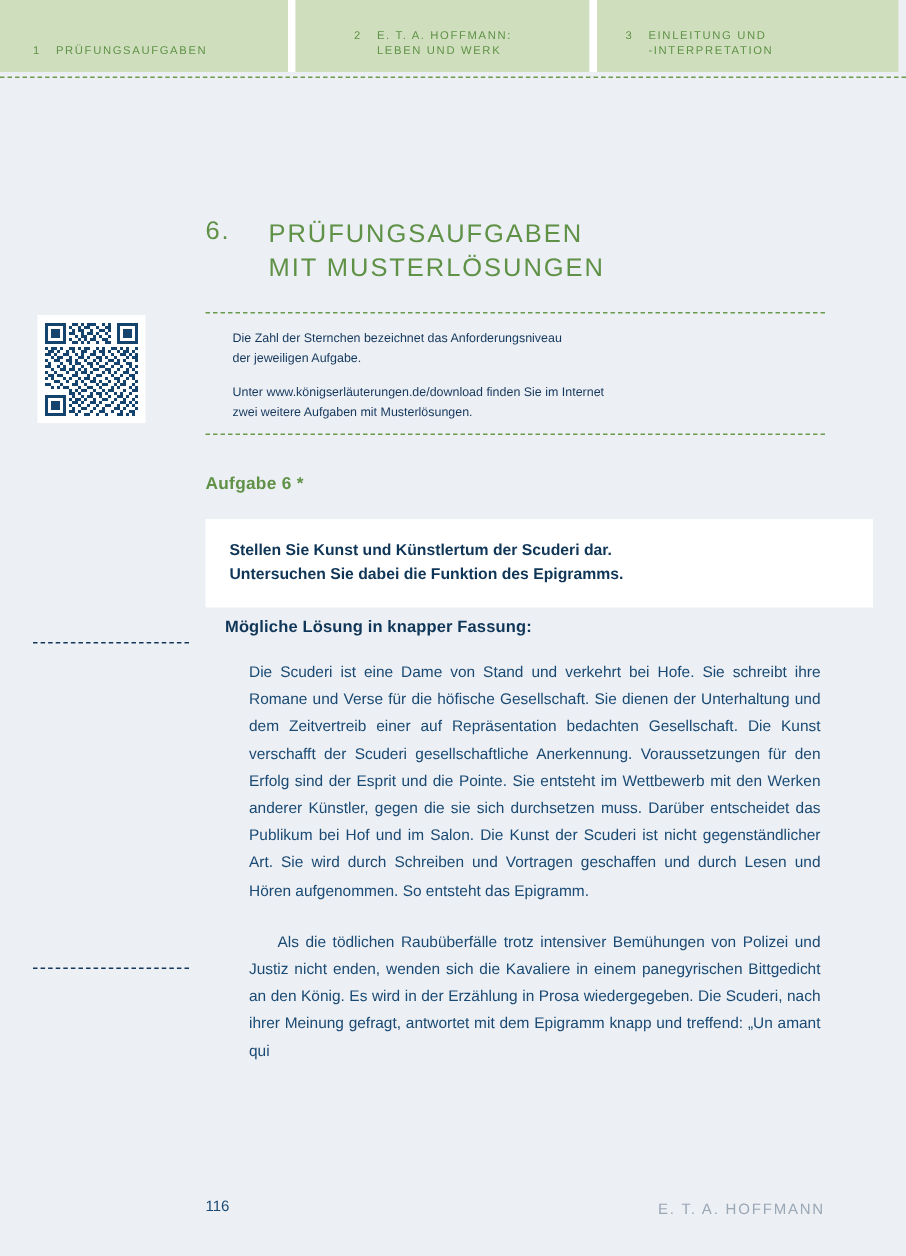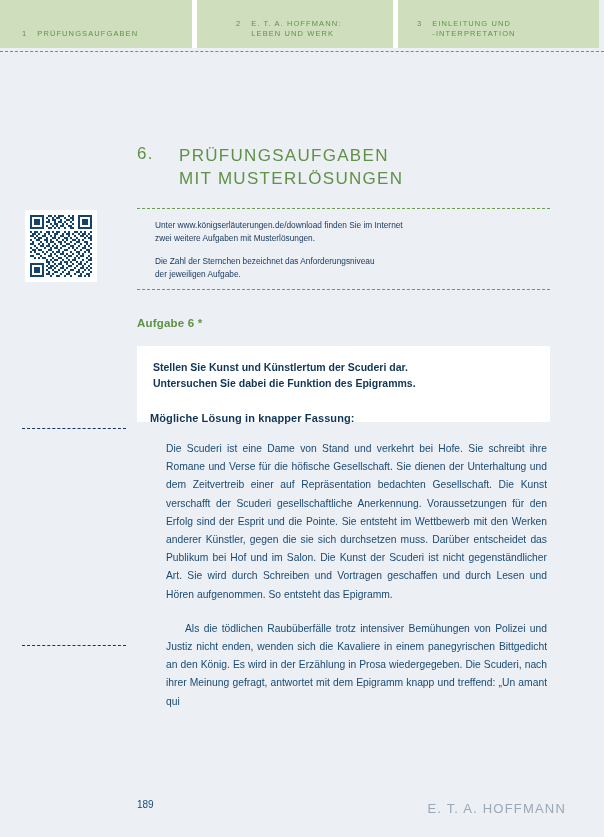--- a/index.html
+++ b/index.html
@@ -123,23 +123,23 @@
     color: #5f9146;
     font-size: 11.5px;
     font-weight: bold;
     letter-spacing: 0.2px;
   }
 
   
   .task-box {
     position: absolute;
     left: 137px; top: 346px;
-    width: 413px;
+    width: 445px;
     background: #ffffff;
-    padding: 13px 16px 31px 16px;
+    padding: 13px 16px 14px 16px;
     box-sizing: border-box;
   }
   .task-text {
     color: #0f3557;
     font-size: 10.5px;
     font-weight: bold;
     line-height: 16px;
     white-space: pre-line;
     margin: 0;
   }
@@ -190,23 +190,23 @@
 
   
   .footer-page {
     position: absolute;
     left: 137px; top: 799px;
     color: #1a4a73;
     font-size: 10px;
   }
   .footer-title {
     position: absolute;
-    right: 38px; top: 801px;
+    right: 54px; top: 801px;
     color: #9aa7b5;
-    font-size: 13px;
+    font-size: 10px;
     letter-spacing: 1.2px;
     margin-left: 43px;
   }
 </style>
 </head>
 <body>
 
 <div class="header-band">
   <div class="tab tab-1">
     <div class="tab-inner">
@@ -506,24 +506,24 @@
         <rect x="18" y="31" width="1" height="1"></rect>
         <rect x="21" y="31" width="1" height="1"></rect>
         <rect x="25" y="31" width="2" height="1"></rect>
         <rect x="28" y="31" width="1" height="1"></rect>
         <rect x="30" y="31" width="1" height="1"></rect>
     </g>
   </svg>
 </div>
 
 <div class="info-box">
+  <p class="info-p">Die Zahl der Sternchen bezeichnet das Anforderungsniveau
+der jeweiligen Aufgabe.</p>
   <p class="info-p">Unter www.königserläuterungen.de/download finden Sie im Internet
 zwei weitere Aufgaben mit Musterlösungen.</p>
-  <p class="info-p">Die Zahl der Sternchen bezeichnet das Anforderungsniveau
-der jeweiligen Aufgabe.</p>
 </div>
 
 <div class="aufgabe-heading">Aufgabe 6 *</div>
 
 <div class="task-box">
   <p class="task-text">Stellen Sie Kunst und Künstlertum der Scuderi dar.
 Untersuchen Sie dabei die Funktion des Epigramms.</p>
 </div>
 
 <div class="margin-note margin-note-1">
@@ -532,14 +532,14 @@
 <div class="margin-note margin-note-2">
   <div class="note-rule"></div>
 </div>
 
 <div class="body-col">
   <p class="body-sub">Mögliche Lösung in knapper Fassung:</p>
   <p class="body-p">Die Scuderi ist eine Dame von Stand und verkehrt bei Hofe. Sie schreibt ihre Romane und Verse für die höfische Gesellschaft. Sie dienen der Unterhaltung und dem Zeitvertreib einer auf Repräsentation bedachten Gesellschaft. Die Kunst verschafft der Scuderi gesellschaftliche Anerkennung. Voraussetzungen für den Erfolg sind der Esprit und die Pointe. Sie entsteht im Wettbewerb mit den Werken anderer Künstler, gegen die sie sich durchsetzen muss. Darüber entscheidet das Publikum bei Hof und im Salon. Die Kunst der Scuderi ist nicht gegenständlicher Art. Sie wird durch Schreiben und Vortragen geschaffen und durch Lesen und Hören aufgenommen. So entsteht das Epigramm.</p>
   <p class="body-p indent">Als die tödlichen Raubüberfälle trotz intensiver Bemühungen von Polizei und Justiz nicht enden, wenden sich die Kavaliere in einem panegyrischen Bittgedicht an den König. Es wird in der Erzählung in Prosa wiedergegeben. Die Scuderi, nach ihrer Meinung gefragt, antwortet mit dem Epigramm knapp und treffend: „Un amant qui</p>
 </div>
 
-<div class="footer-page">189</div>
+<div class="footer-page">116</div>
 <div class="footer-title">E. T. A. HOFFMANN</div>
 
 </body></html>

